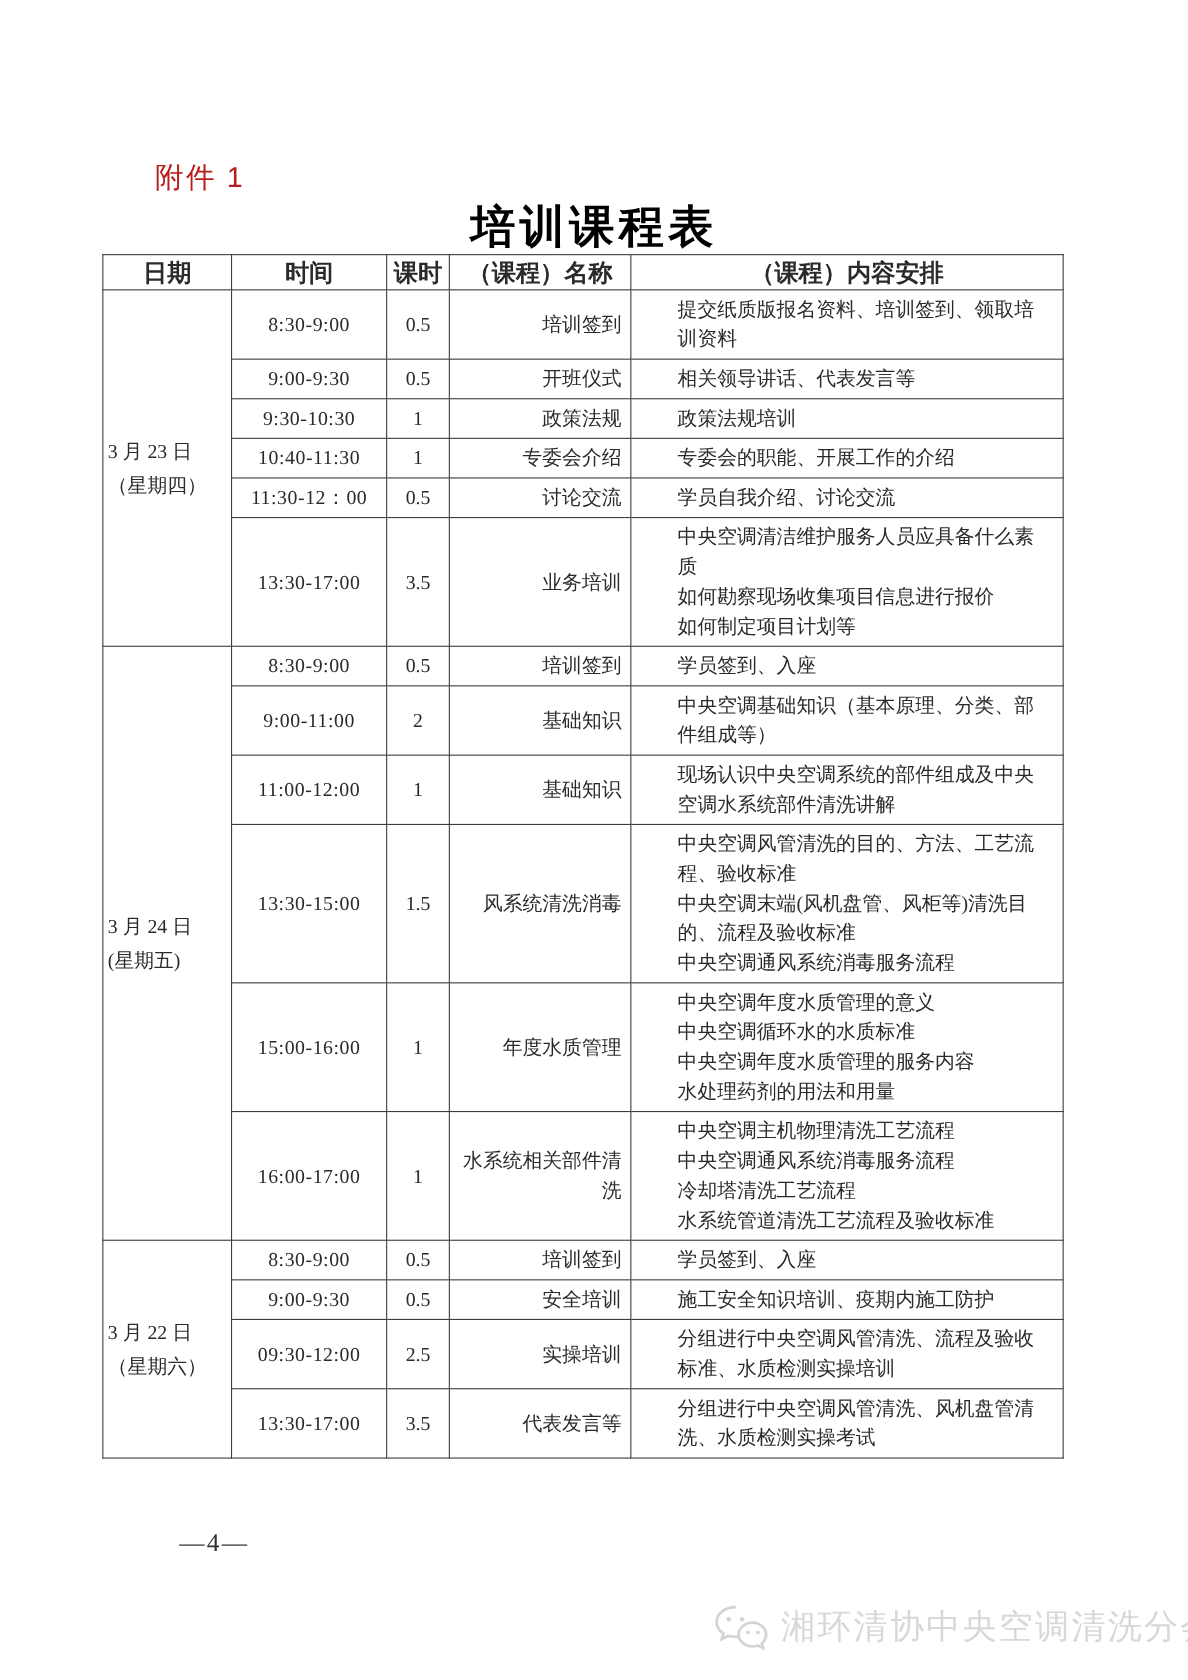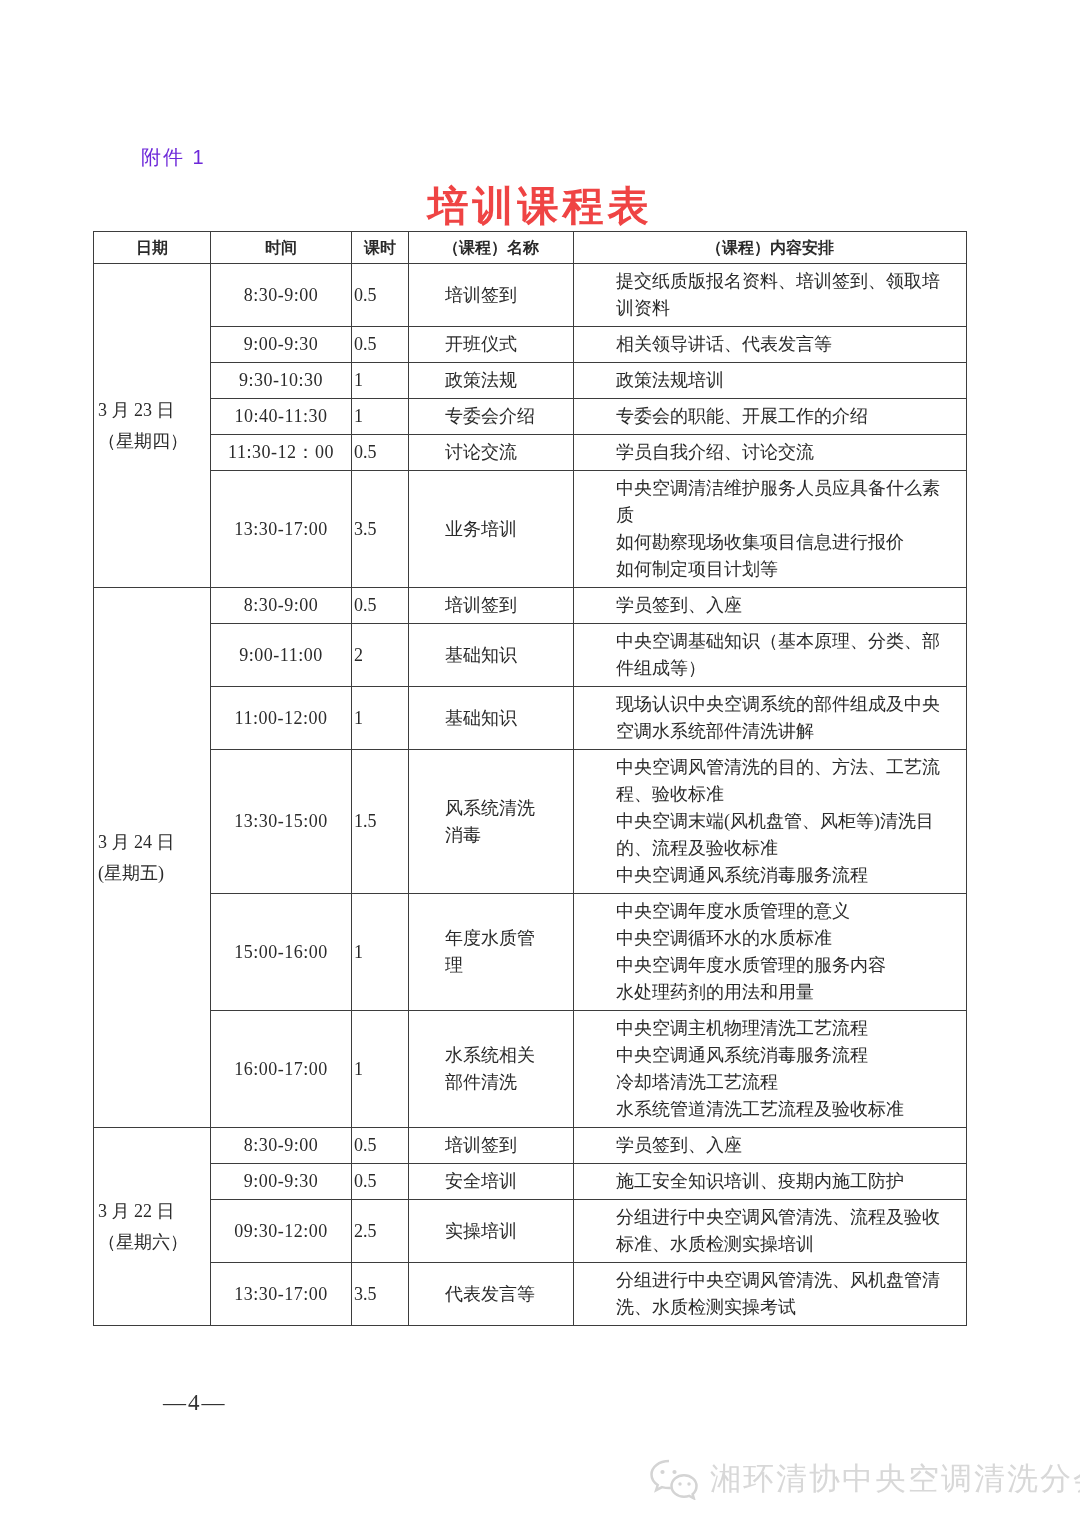--- a/index.html
+++ b/index.html
@@ -11,35 +11,35 @@
     background: #ffffff;
     font-family: "Liberation Serif", "DejaVu Serif", serif;
     color: #2a2a2a;
     overflow: hidden;
   }
   .attachment-label {
     position: absolute;
     left: 141px;
     top: 144px;
     font-family: "Liberation Sans", "DejaVu Sans", sans-serif;
-    font-size: 20px;
+    font-size: 26px;
     font-weight: 500;
     letter-spacing: 2px;
-    color: #6d28d9;
+    color: #b91c1c;
   }
   .doc-title {
     position: absolute;
     left: 0;
     top: 179px;
     width: 1080px;
     text-align: center;
     font-size: 41px;
     font-weight: 700;
     letter-spacing: 4px;
-    color: #ef4444;
+    color: #000000;
   }
   table.schedule {
     position: absolute;
     left: 93px;
     top: 231px;
     width: 873px;
     border-collapse: collapse;
     table-layout: fixed;
   }
   table.schedule th, table.schedule td {
@@ -47,41 +47,42 @@
     font-size: 18px;
     color: #2a2a2a;
     vertical-align: middle;
   }
   table.schedule th {
     height: 29px;
     padding: 1px 2px;
     line-height: 25px;
     font-weight: 600;
     text-align: center;
-    font-size: 16px;
+    font-size: 22px;
   }
   td.date-cell {
     text-align: left;
     font-size: 19px;
     line-height: 31px;
     padding: 2px 4px;
   }
   td.time-cell {
     text-align: center;
     padding: 4px 2px;
     line-height: 27px;
     letter-spacing: 0.5px;
   }
   td.hours-cell {
+    text-align: center;
     padding: 4px 2px;
     line-height: 27px;
   }
   td.course-name-cell {
-    text-align: left;
-    padding: 4px 36px;
+    text-align: right;
+    padding: 4px 8px;
     line-height: 27px;
   }
   td.content-cell {
     text-align: left;
     padding: 4px 10px 4px 13px;
     line-height: 27px;
   }
   td.content-cell .content-line { min-height: 27px; margin-left: 29px; }
   .page-number {
     position: absolute;

